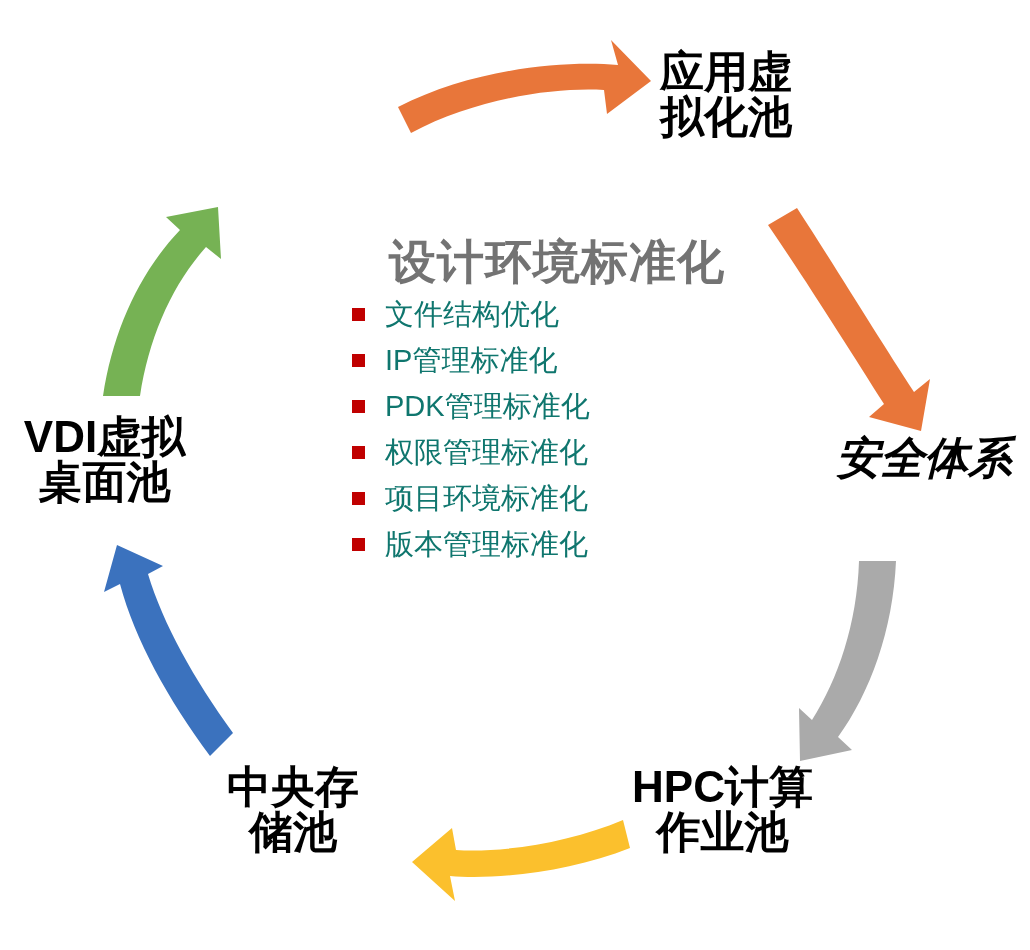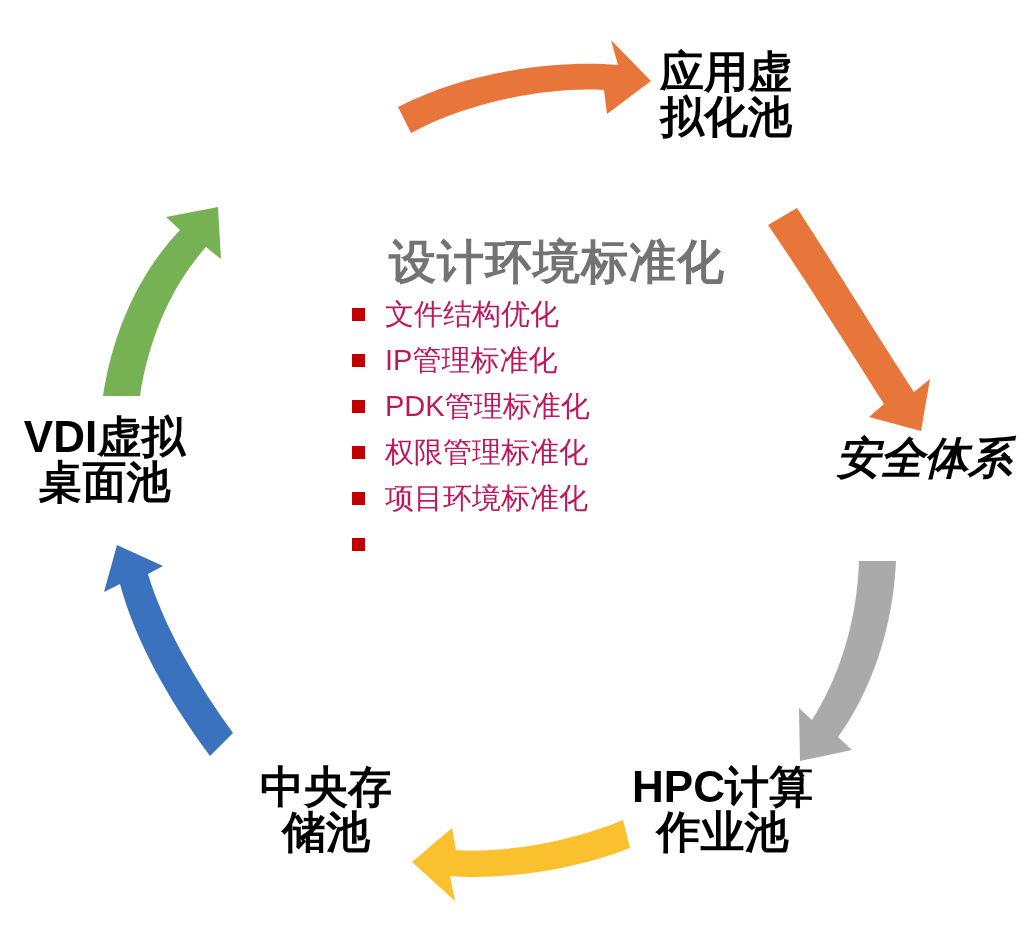--- a/index.html
+++ b/index.html
@@ -30,21 +30,21 @@
     line-height: 1.02;
     letter-spacing: 0px;
     white-space: pre-line;
     text-align: center;
   }
   
   #label-network      { left: 250px;  top: 92px;  width: 170px; text-align: center; }
   #label-appvirt      { left: 636px;  top: 50px;  width: 180px; text-align: center; }
   #label-security     { left: 818px;  top: 436px; width: 212px; text-align: center; font-style: italic; }
   #label-hpc          { left: 610px;  top: 765px; width: 225px; text-align: center; }
-  #label-storage      { left: 231px;  top: 765px; width: 190px; text-align: center; }
+  #label-storage      { left: 198px;  top: 765px; width: 190px; text-align: center; }
   #label-vdi          { left: 2px;    top: 415px; width: 205px; text-align: center; }
 
   #center-block {
     position: absolute;
     left: 340px;
     top: 236px;
     width: 420px;
   }
   #center-title {
     color: #737373;
@@ -67,21 +67,21 @@
     height: 32px;
   }
   .bullet-mark {
     width: 13px;
     height: 13px;
     background: #C00000;
     flex: 0 0 13px;
     margin-right: 20px;
   }
   .bullet-text {
-    color: #be185d;
+    color: #0f766e;
     font-size: 29px;
     line-height: 1;
     white-space: nowrap;
   }
 </style>
 </head>
 <body>
 
 <div id="canvas">
 
@@ -189,17 +189,18 @@
       <li>
         <span class="bullet-mark"></span>
         <span class="bullet-text">权限管理标准化</span>
       </li>
       <li>
         <span class="bullet-mark"></span>
         <span class="bullet-text">项目环境标准化</span>
       </li>
       <li>
         <span class="bullet-mark"></span>
+        <span class="bullet-text">版本管理标准化</span>
       </li>
     </ul>
   </div>
 
 </div>
 
 </body></html>

